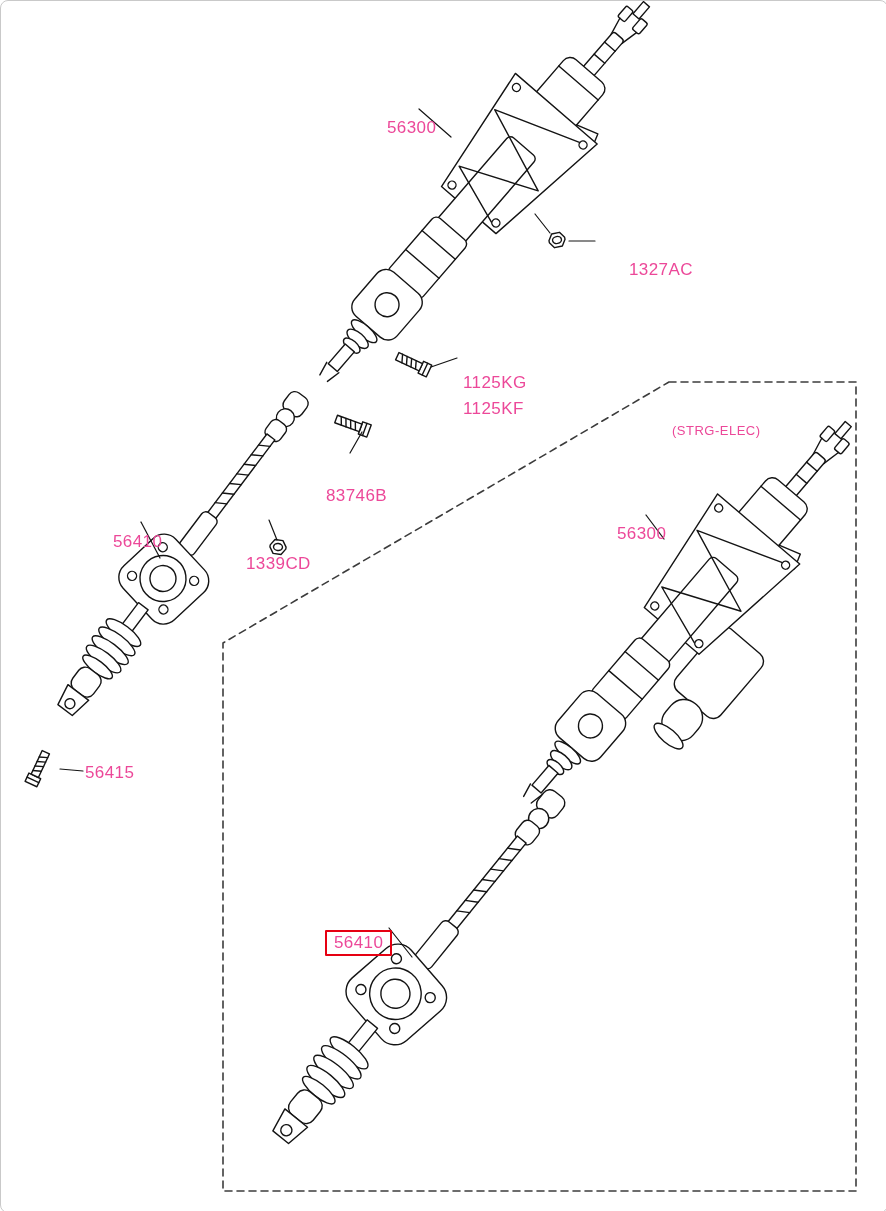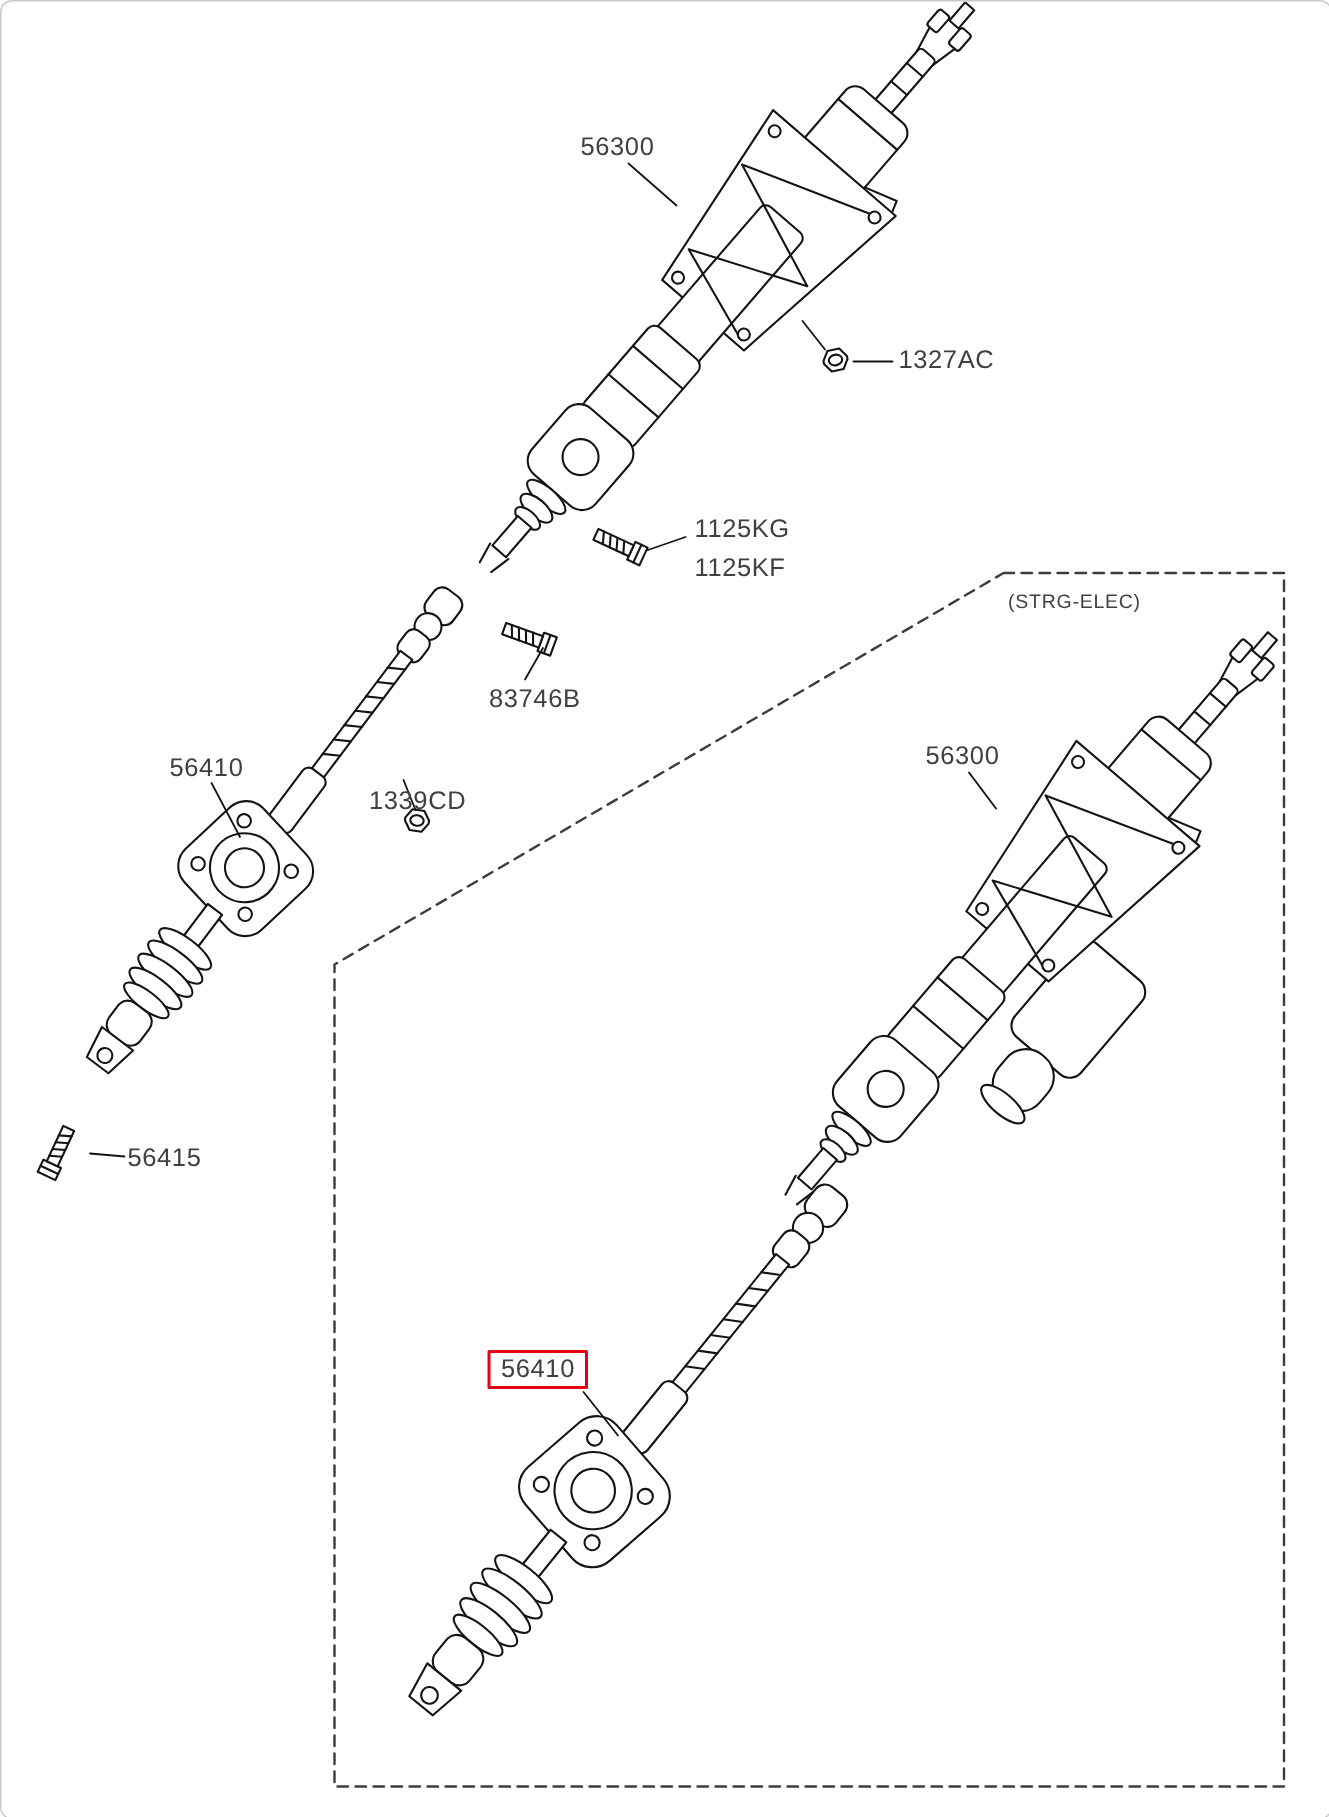--- a/index.html
+++ b/index.html
@@ -3,22 +3,22 @@
 <meta charset="utf-8">
 <style>
   html,body{margin:0;padding:0;background:#fff;}
   .stage{
     position:relative;width:886px;height:1211px;background:#ffffff;
     border:1px solid #c9c9c9;border-radius:8px;overflow:hidden;
     font-family:"Liberation Sans",sans-serif;
   }
   .stage svg{position:absolute;left:0;top:0;}
   .callout{
-    position:absolute;font-size:17px;line-height:19px;color:#404040;
-    letter-spacing:.4px;white-space:nowrap;cursor:default;
+    position:absolute;font-size:17px;line-height:19px;color:#ec4899;
+    letter-spacing:.4px;white-space:nowrap;cursor:default;margin-top:30px;
   }
   .callout.group{font-size:13px;letter-spacing:.5px;}
   .callout.highlight{
     border:2px solid #e60012;padding:1px 7px 2px;border-radius:1px;
   }
 </style>
 </head>
 <body>
 
 <div class="stage">
@@ -158,33 +158,33 @@
       <path d="M268,519 L276,539"></path>
       <path d="M140,521 L159,557"></path>
       <path d="M59,768 L82,770"></path>
       <path d="M645,514 L663,538"></path>
       <path d="M388,927 L411,956"></path>
     </g>
   </svg>
 
   <div class="callout" style="left:386px;top:87px">56300</div>
 
-  <div class="callout" style="left:598px;top:229px">1327AC</div>
+  <div class="callout" style="left:628px;top:229px">1327AC</div>
 
   <div class="callout" style="left:462px;top:342px">1125KG</div>
 
   <div class="callout" style="left:462px;top:368px">1125KF</div>
 
   <div class="callout" style="left:325px;top:455px">83746B</div>
 
   <div class="callout" style="left:245px;top:523px">1339CD</div>
 
   <div class="callout" style="left:112px;top:501px">56410</div>
 
-  <div class="callout" style="left:84px;top:761px">56415</div>
+  <div class="callout" style="left:84px;top:732px">56415</div>
 
   <div class="callout group" style="left:671px;top:390px">(STRG-ELEC)</div>
 
   <div class="callout" style="left:616px;top:493px">56300</div>
 
   <div class="callout highlight" style="left:324px;top:899px">56410</div>
 
 </div>
 
 </body></html>

